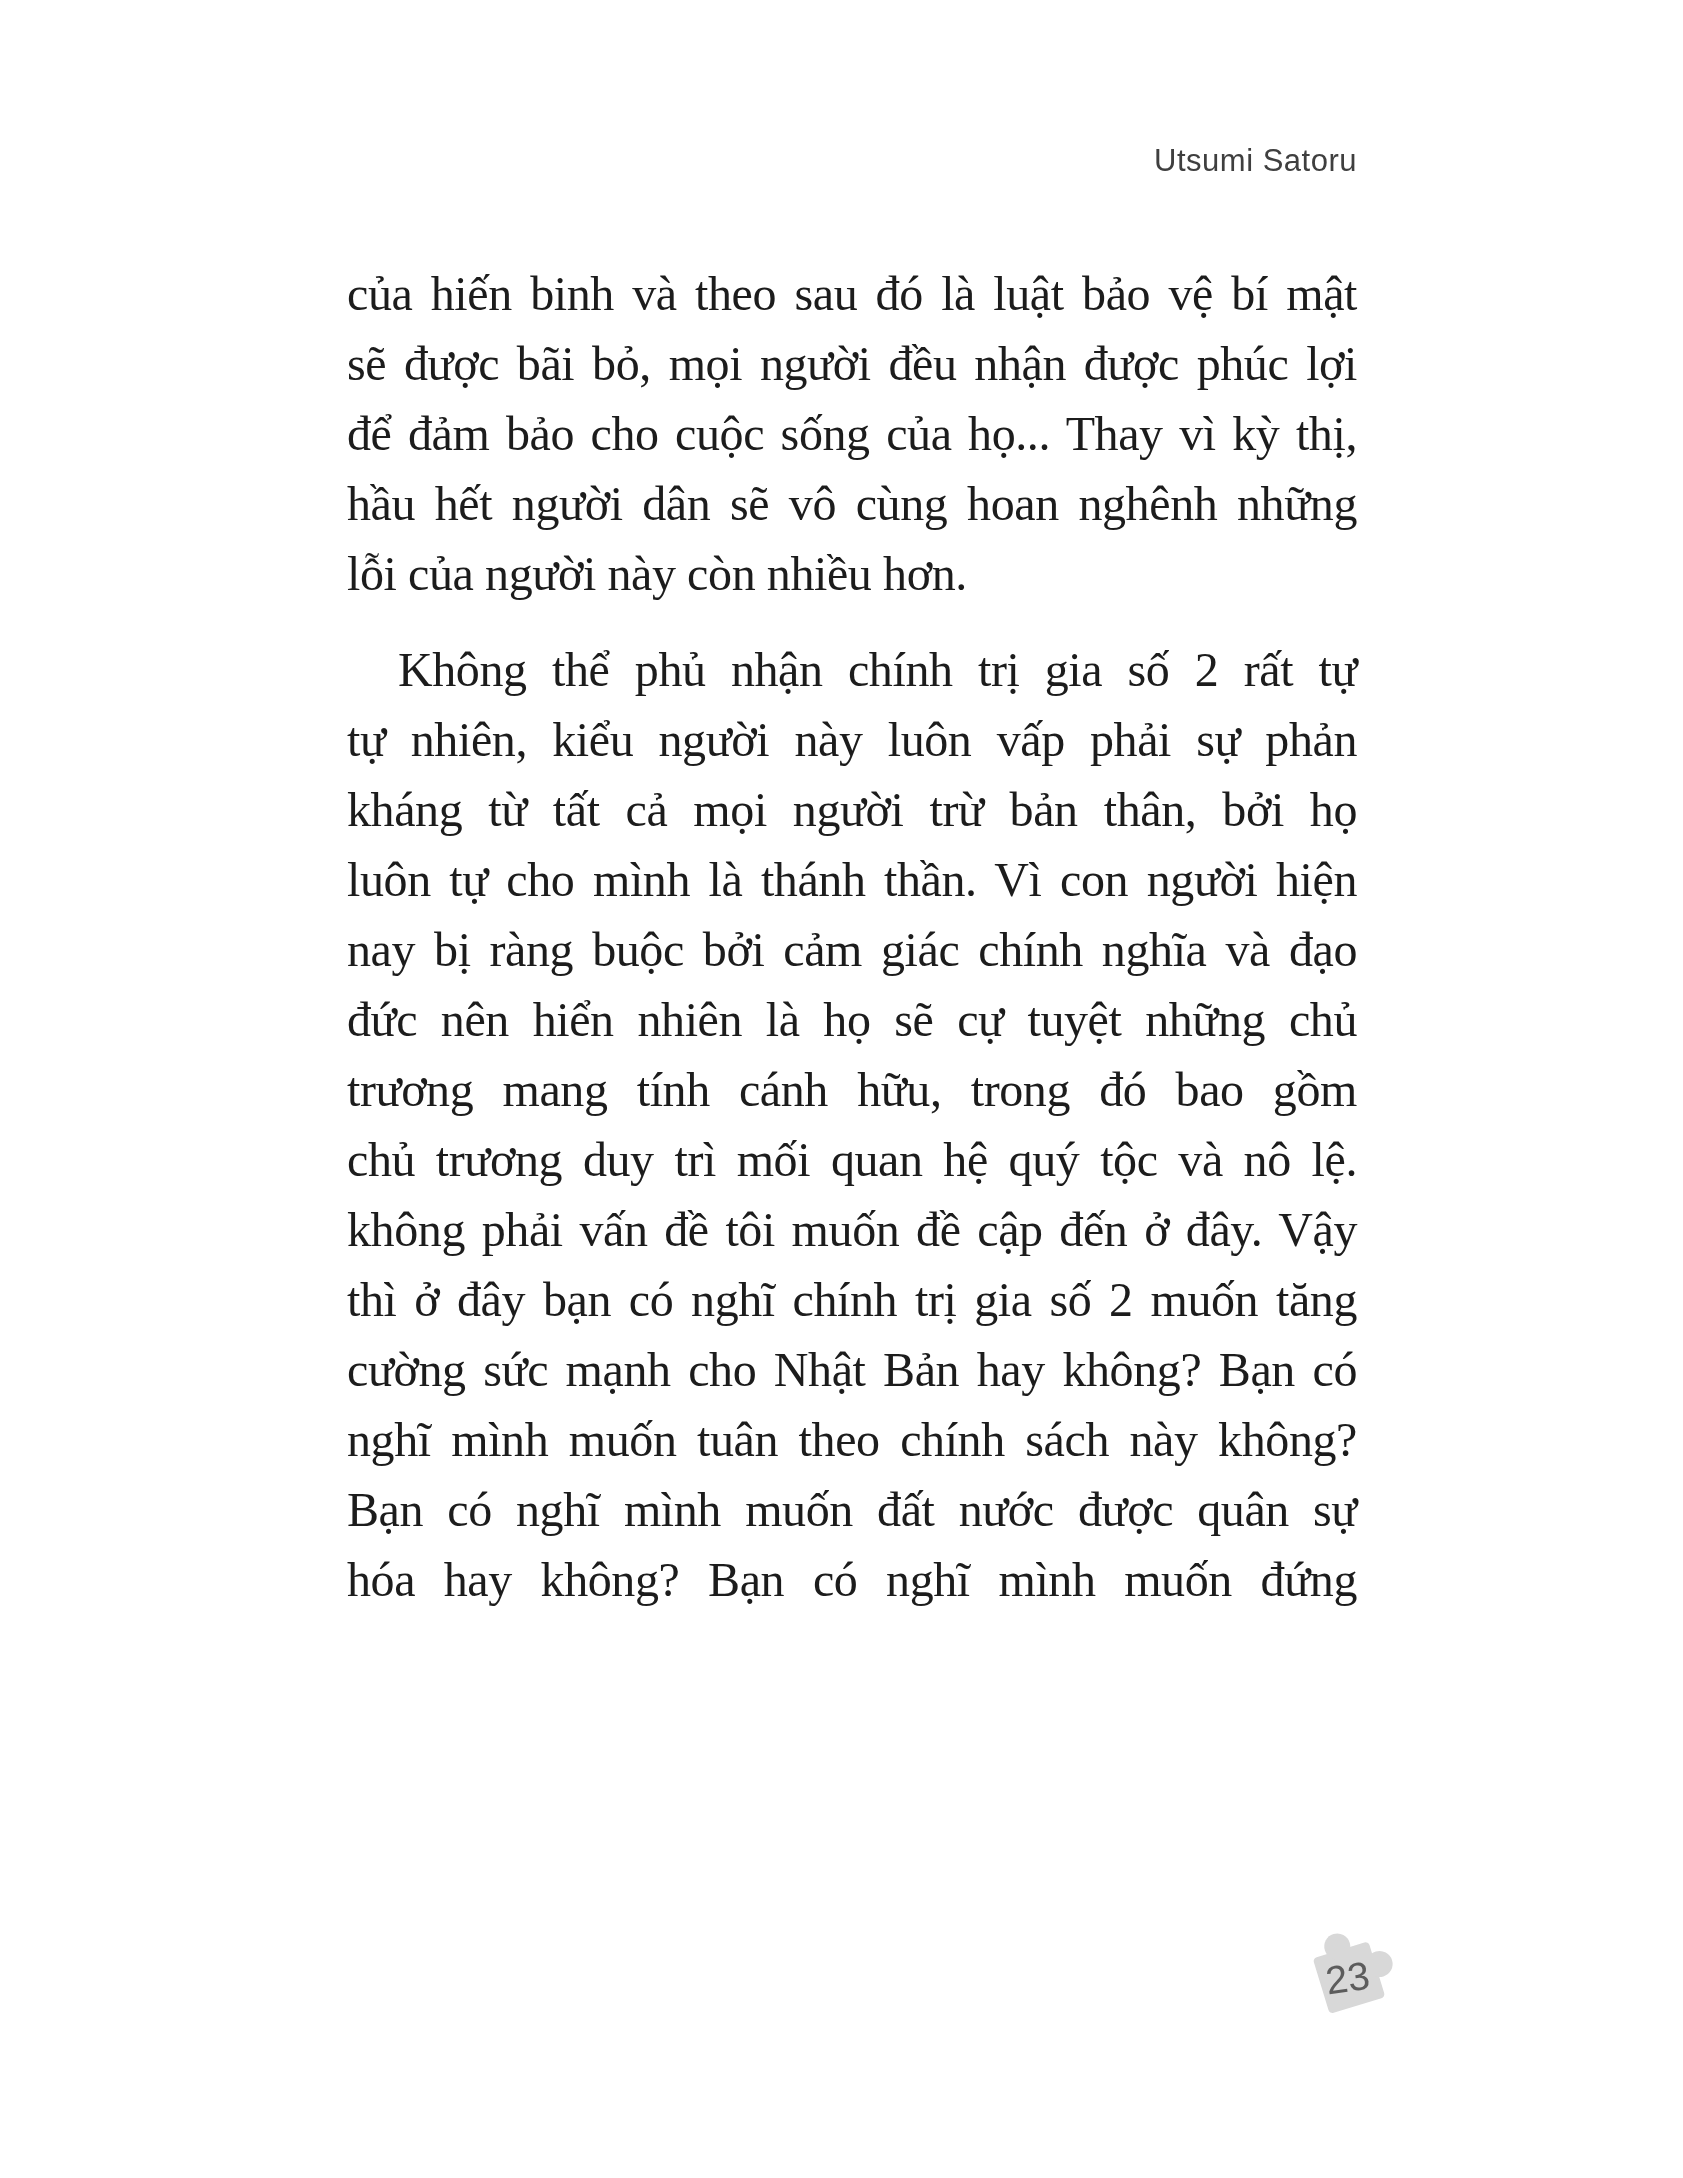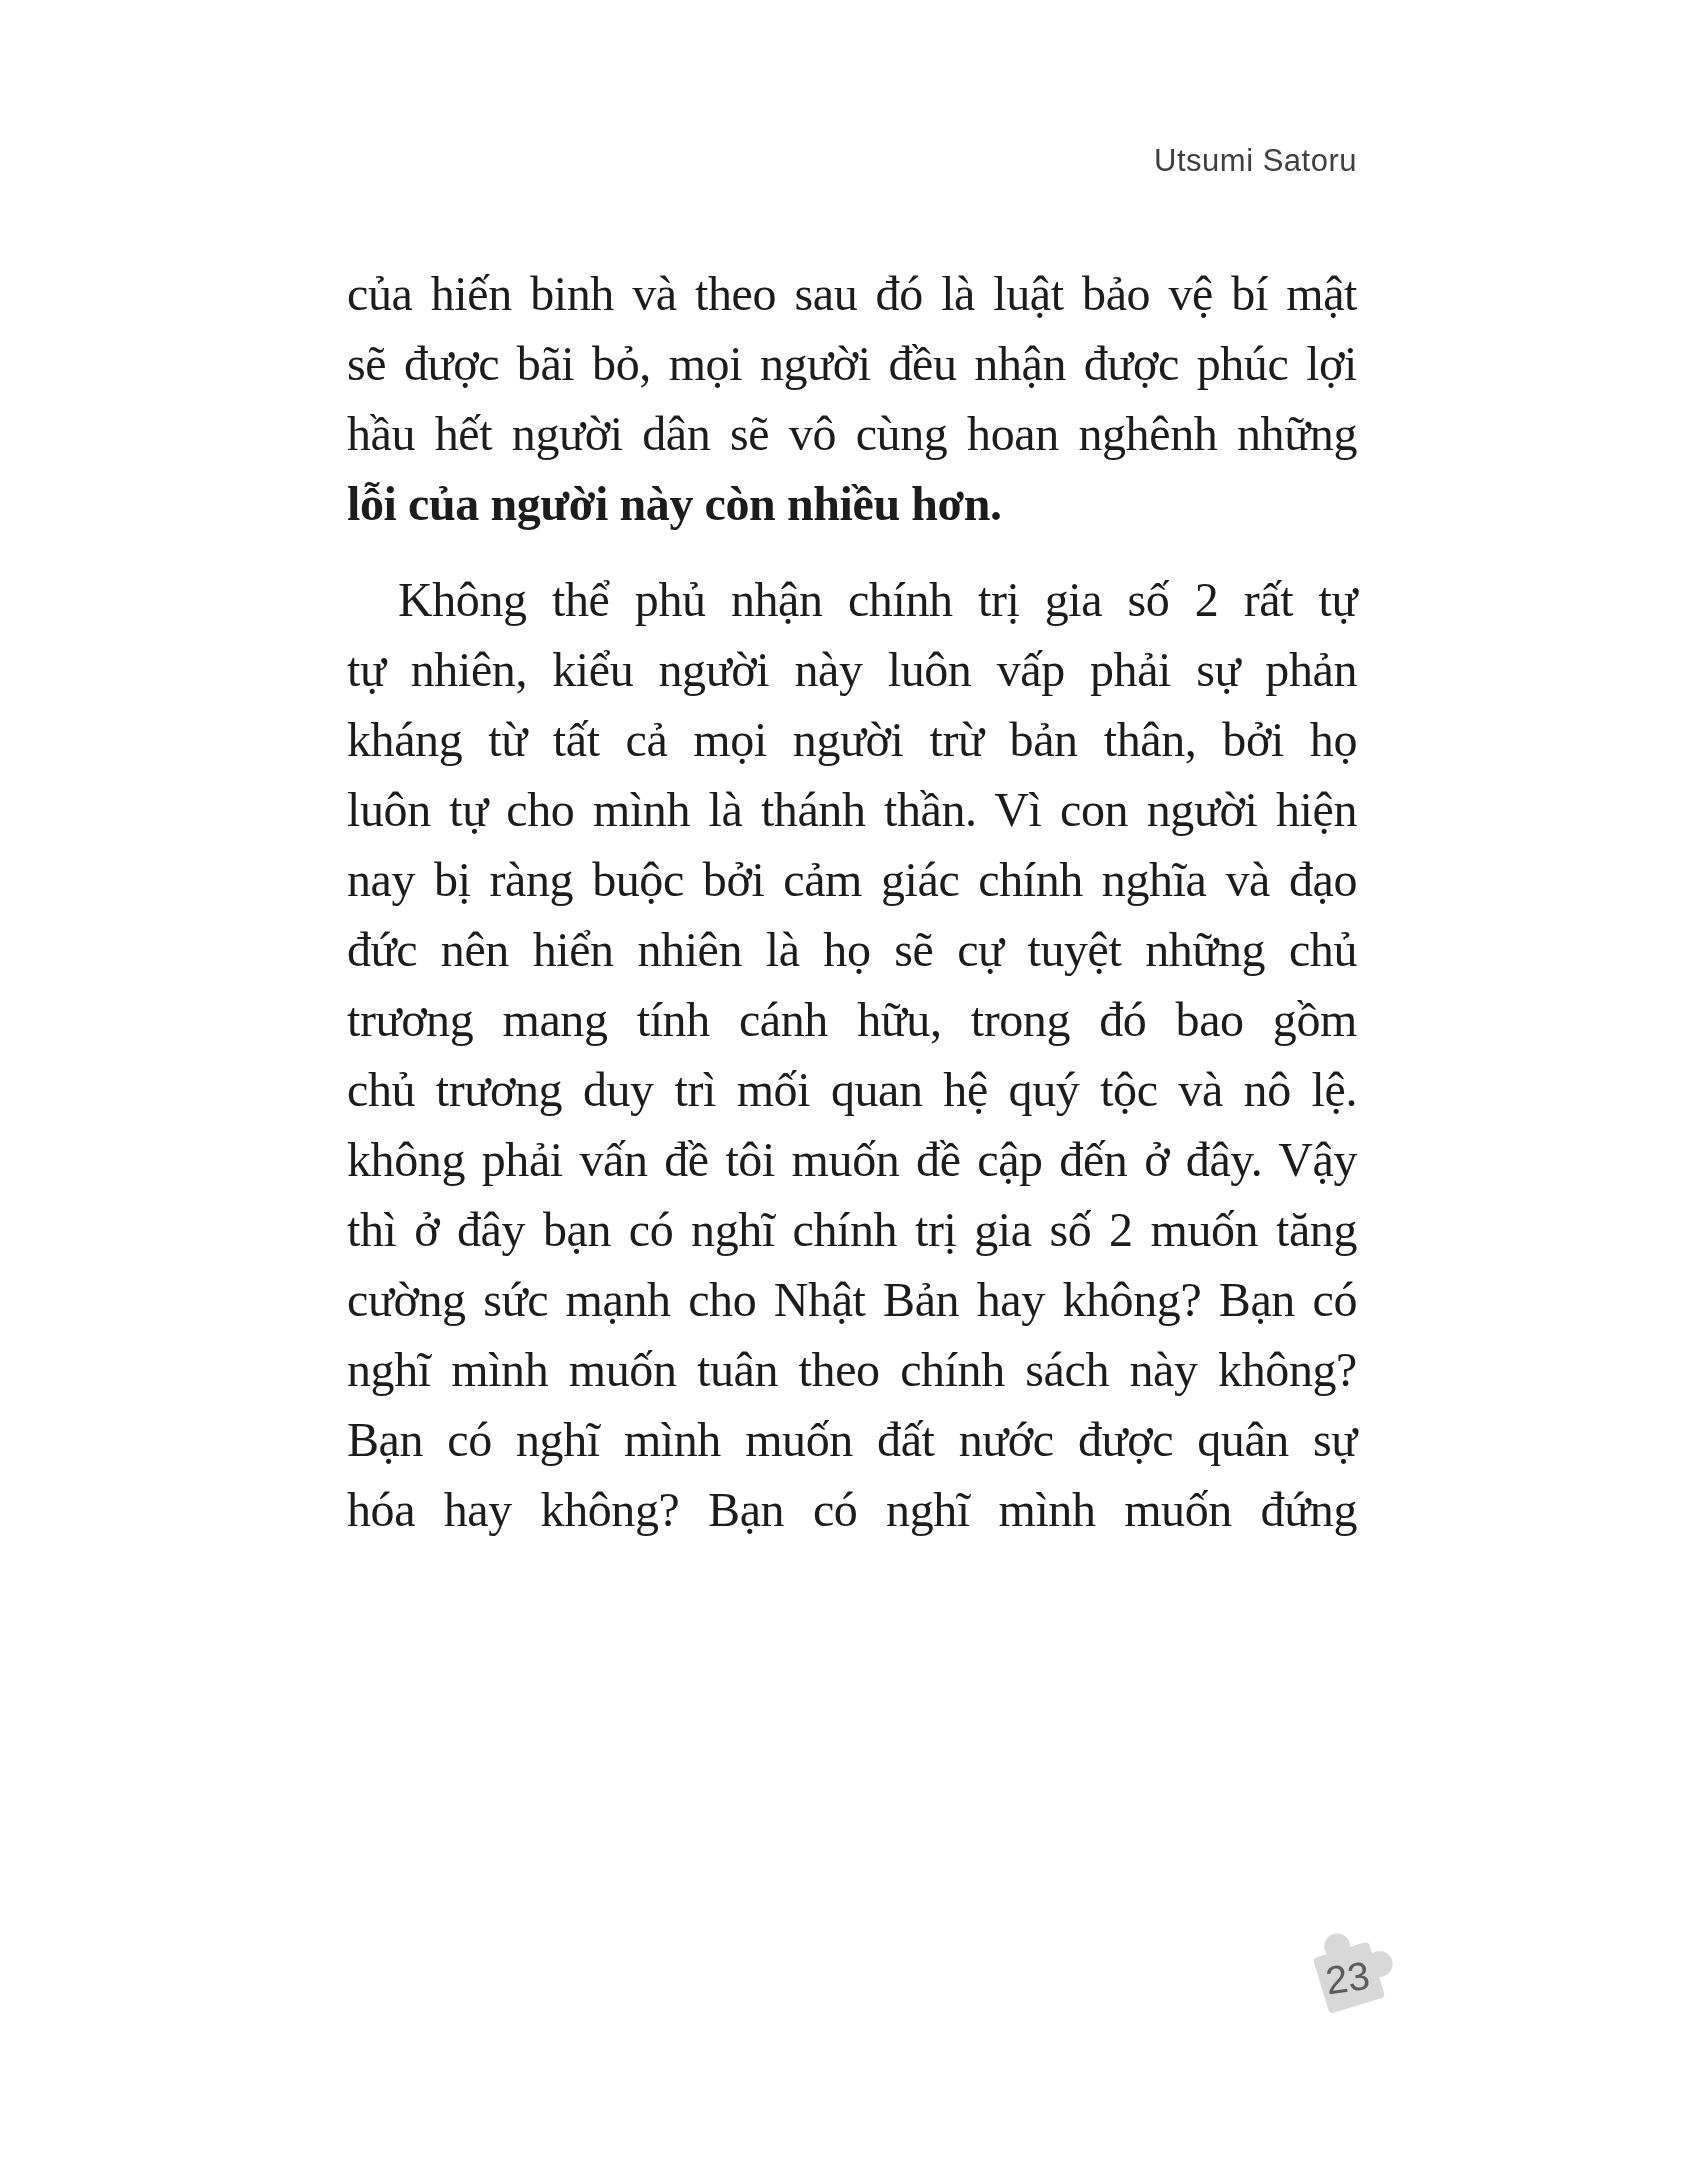--- a/index.html
+++ b/index.html
@@ -42,21 +42,20 @@
   }
   .paragraph + .paragraph{margin-top:26px;}
   .paragraph.indent .line:first-child{text-indent:51px;}
   .line{
     text-align:justify;
     text-align-last:justify;
     white-space:normal;
   }
   .line.no-stretch{
     text-align-last:left;
-    font-weight:bold;
   }
   .puzzle-wrap{
     position:absolute;
     left:1299px;top:1923px;
     width:104px;height:104px;
   }
   .puzzle-wrap svg{display:block;width:100%;height:100%;}
   .puzzle-number{
     font-family:"Liberation Sans", sans-serif;
     font-weight:300;
@@ -67,20 +66,21 @@
 <body>
 
 <div class="page">
 
   <div class="author-header">Utsumi Satoru</div>
 
   <div class="body-text">
       <div class="paragraph">
         <div class="line">của hiến binh và theo sau đó là luật bảo vệ bí mật</div>
         <div class="line">sẽ được bãi bỏ, mọi người đều nhận được phúc lợi</div>
+        <div class="line">để đảm bảo cho cuộc sống của họ... Thay vì kỳ thị,</div>
         <div class="line">hầu hết người dân sẽ vô cùng hoan nghênh những</div>
         <div class="line no-stretch">lỗi của người này còn nhiều hơn.</div>
       </div>
       <div class="paragraph indent">
         <div class="line">Không thể phủ nhận chính trị gia số 2 rất tự</div>
         <div class="line">tự nhiên, kiểu người này luôn vấp phải sự phản</div>
         <div class="line">kháng từ tất cả mọi người trừ bản thân, bởi họ</div>
         <div class="line">luôn tự cho mình là thánh thần. Vì con người hiện</div>
         <div class="line">nay bị ràng buộc bởi cảm giác chính nghĩa và đạo</div>
         <div class="line">đức nên hiển nhiên là họ sẽ cự tuyệt những chủ</div>

